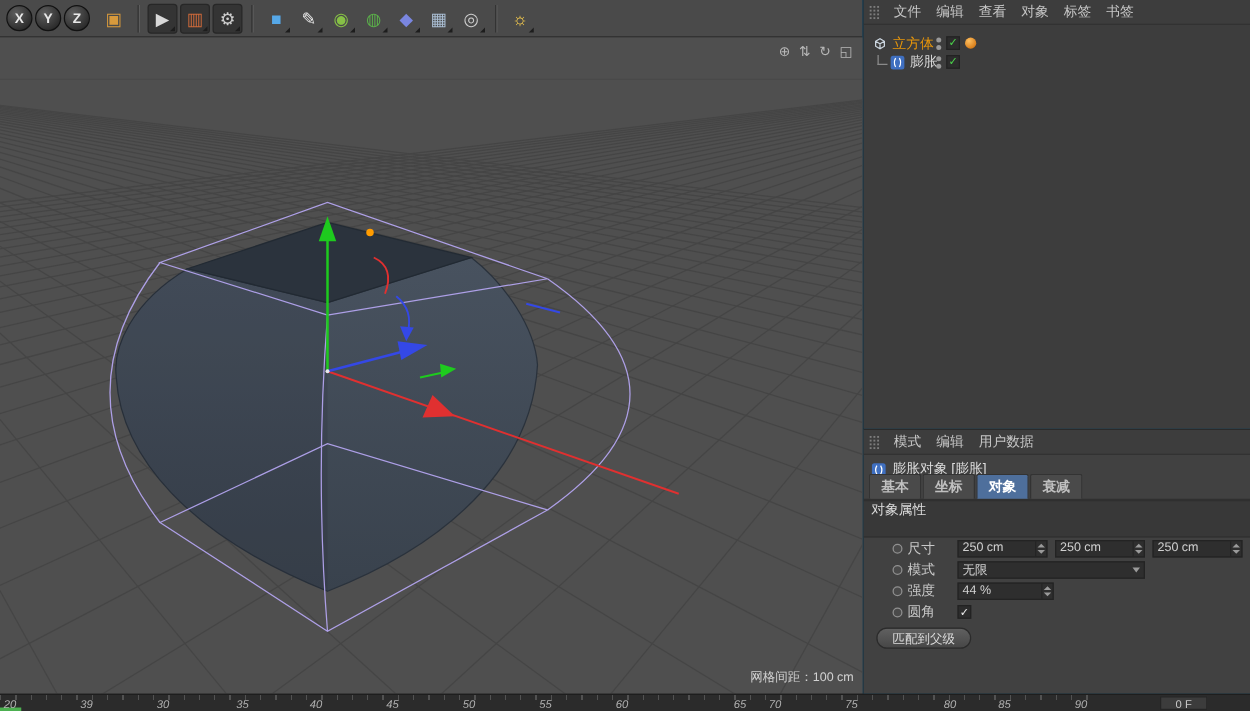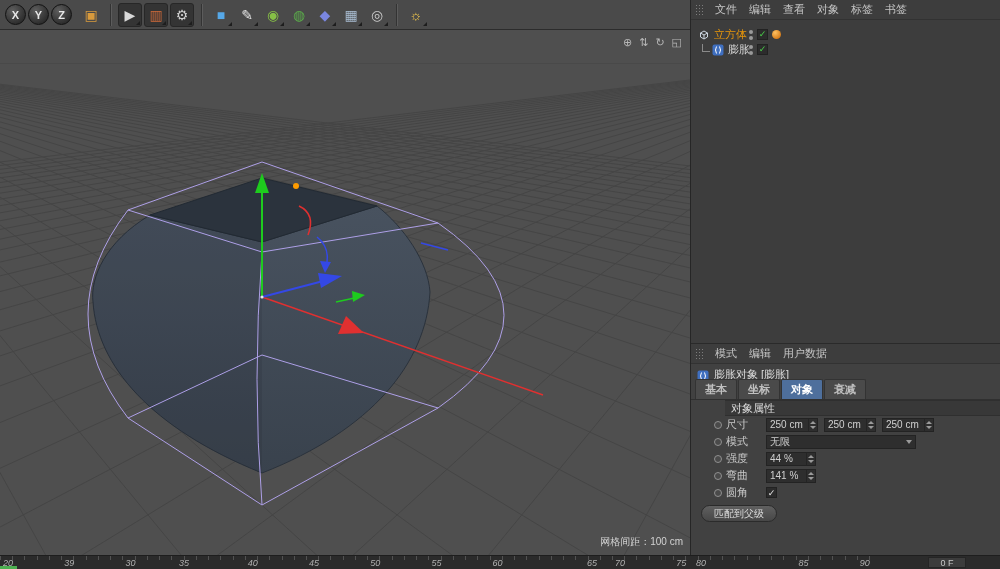--- a/index.html
+++ b/index.html
@@ -62,30 +62,30 @@
 
   
   .am { height:212px; flex:none; border-top:1px solid #2a2a2a; background:#414141;
         display:flex; flex-direction:column; }
   .am-title { height:18px; display:flex; align-items:flex-end; gap:5px; padding:0 6px; color:#ddd; }
   .am-tabs { height:18px; display:flex; align-items:flex-end; gap:1px; padding:0 4px;
              border-bottom:1px solid #303030; }
   .tab { padding:2px 9px 2px; background:#4a4a4a; border:1px solid #333; border-bottom:none;
          border-radius:2px 2px 0 0; color:#c0c0c0; font-size:11px; cursor:pointer;font-weight:bold; }
   .tab.active { background:#4e6f9c; color:#fff; }
-  .am-section { height:16px; line-height:15px; padding:0 6px; background:#383838;
-                border-top:1px solid #2f2f2f; border-bottom:1px solid #2f2f2f; color:#dddddd;margin-left:34px; }
+  .am-section { height:30px; line-height:15px; padding:0 6px; background:#383838;
+                border-top:1px solid #2f2f2f; border-bottom:1px solid #2f2f2f; color:#dddddd; }
   .prop-row { display:flex; align-items:center; height:17px; padding-left:23px; gap:4px; }
   .prop-dot { width:8px; height:8px; border-radius:50%; border:1px solid #909090;
               background:#4a4a4a; flex:none; }
   .prop-label { width:36px; color:#c8c8c8; }
   .field { height:14px; background:#2e2e2e; border:1px solid #232323; display:flex;
            align-items:center; color:#d0d0d0; font-size:10px; }
   .field .val { flex:1; padding:0 3px; white-space:nowrap; overflow:hidden; }
-  .w50 { width:52px; margin-right:2px; } .w56 { width:50px; } .w150 { width:150px; }
+  .w50 { width:72px; margin-right:2px; } .w56 { width:77px; } .w150 { width:150px; }
   .spin { width:9px; align-self:stretch; border-left:1px solid #242424; display:flex;
           flex-direction:column; align-items:center; justify-content:center; gap:2px; }
   .spin .up { width:0; height:0; border-left:3px solid transparent; border-right:3px solid transparent;
               border-bottom:3px solid #9a9a9a; }
   .spin .dn { width:0; height:0; border-left:3px solid transparent; border-right:3px solid transparent;
               border-top:3px solid #9a9a9a; }
   .dd-arrow { width:0; height:0; margin:0 3px; border-left:3px solid transparent;
               border-right:3px solid transparent; border-top:4px solid #9a9a9a; }
   .checkbox { width:11px; height:11px; background:#2c2c2c; border:1px solid #222;
               color:#e8e8e8; font-size:9px; line-height:10px; text-align:center; }
@@ -372,57 +372,46 @@
           <span class="prop-label">强度</span>
           <div class="field w56">
             <span class="val">44 %</span>
             <span class="spin">
                 <i class="up"></i>
                 <i class="dn"></i>
               </span>
           </div>
         </div>
 
-        <div class="prop-row">
-          <span class="prop-dot"></span>
-          <span class="prop-label">弯曲</span>
-          <div class="field w56">
-            <span class="val">141 %</span>
-            <span class="spin">
-                <i class="up"></i>
-                <i class="dn"></i>
-              </span>
-          </div>
-        </div>
 
         <div class="prop-row">
           <span class="prop-dot"></span>
           <span class="prop-label">圆角</span>
           <span class="checkbox">✓</span>
         </div>
 
         <div class="btn-row">
           <button class="btn-match">匹配到父级</button>
         </div>
       </div>
     </div>
   </div>
 
   <div class="timeline">
     <span class="frame-box">0 F</span>
     <span class="playhead"></span>
   <span class="tick" style="left: 3px;">20</span>
       <span class="tick" style="left: 64.2px;">39</span>
       <span class="tick" style="left: 125.4px;">30</span>
-      <span class="tick" style="left: 179px;">35</span>
+      <span class="tick" style="left: 189px;">35</span>
       <span class="tick" style="left: 247.8px;">40</span>
       <span class="tick" style="left: 309px;">45</span>
       <span class="tick" style="left: 370.2px;">50</span>
       <span class="tick" style="left: 431.4px;">55</span>
       <span class="tick" style="left: 492.6px;">60</span>
       <span class="tick" style="left: 587px;">65</span>
       <span class="tick" style="left: 615px;">70</span>
       <span class="tick" style="left: 676.2px;">75</span>
-      <span class="tick" style="left: 696px;">80</span>
+      <span class="tick" style="left: 755px;">80</span>
       <span class="tick" style="left: 798.6px;">85</span>
       <span class="tick" style="left: 859.8px;">90</span>
     </div>
 </div>
 
 </body></html>

